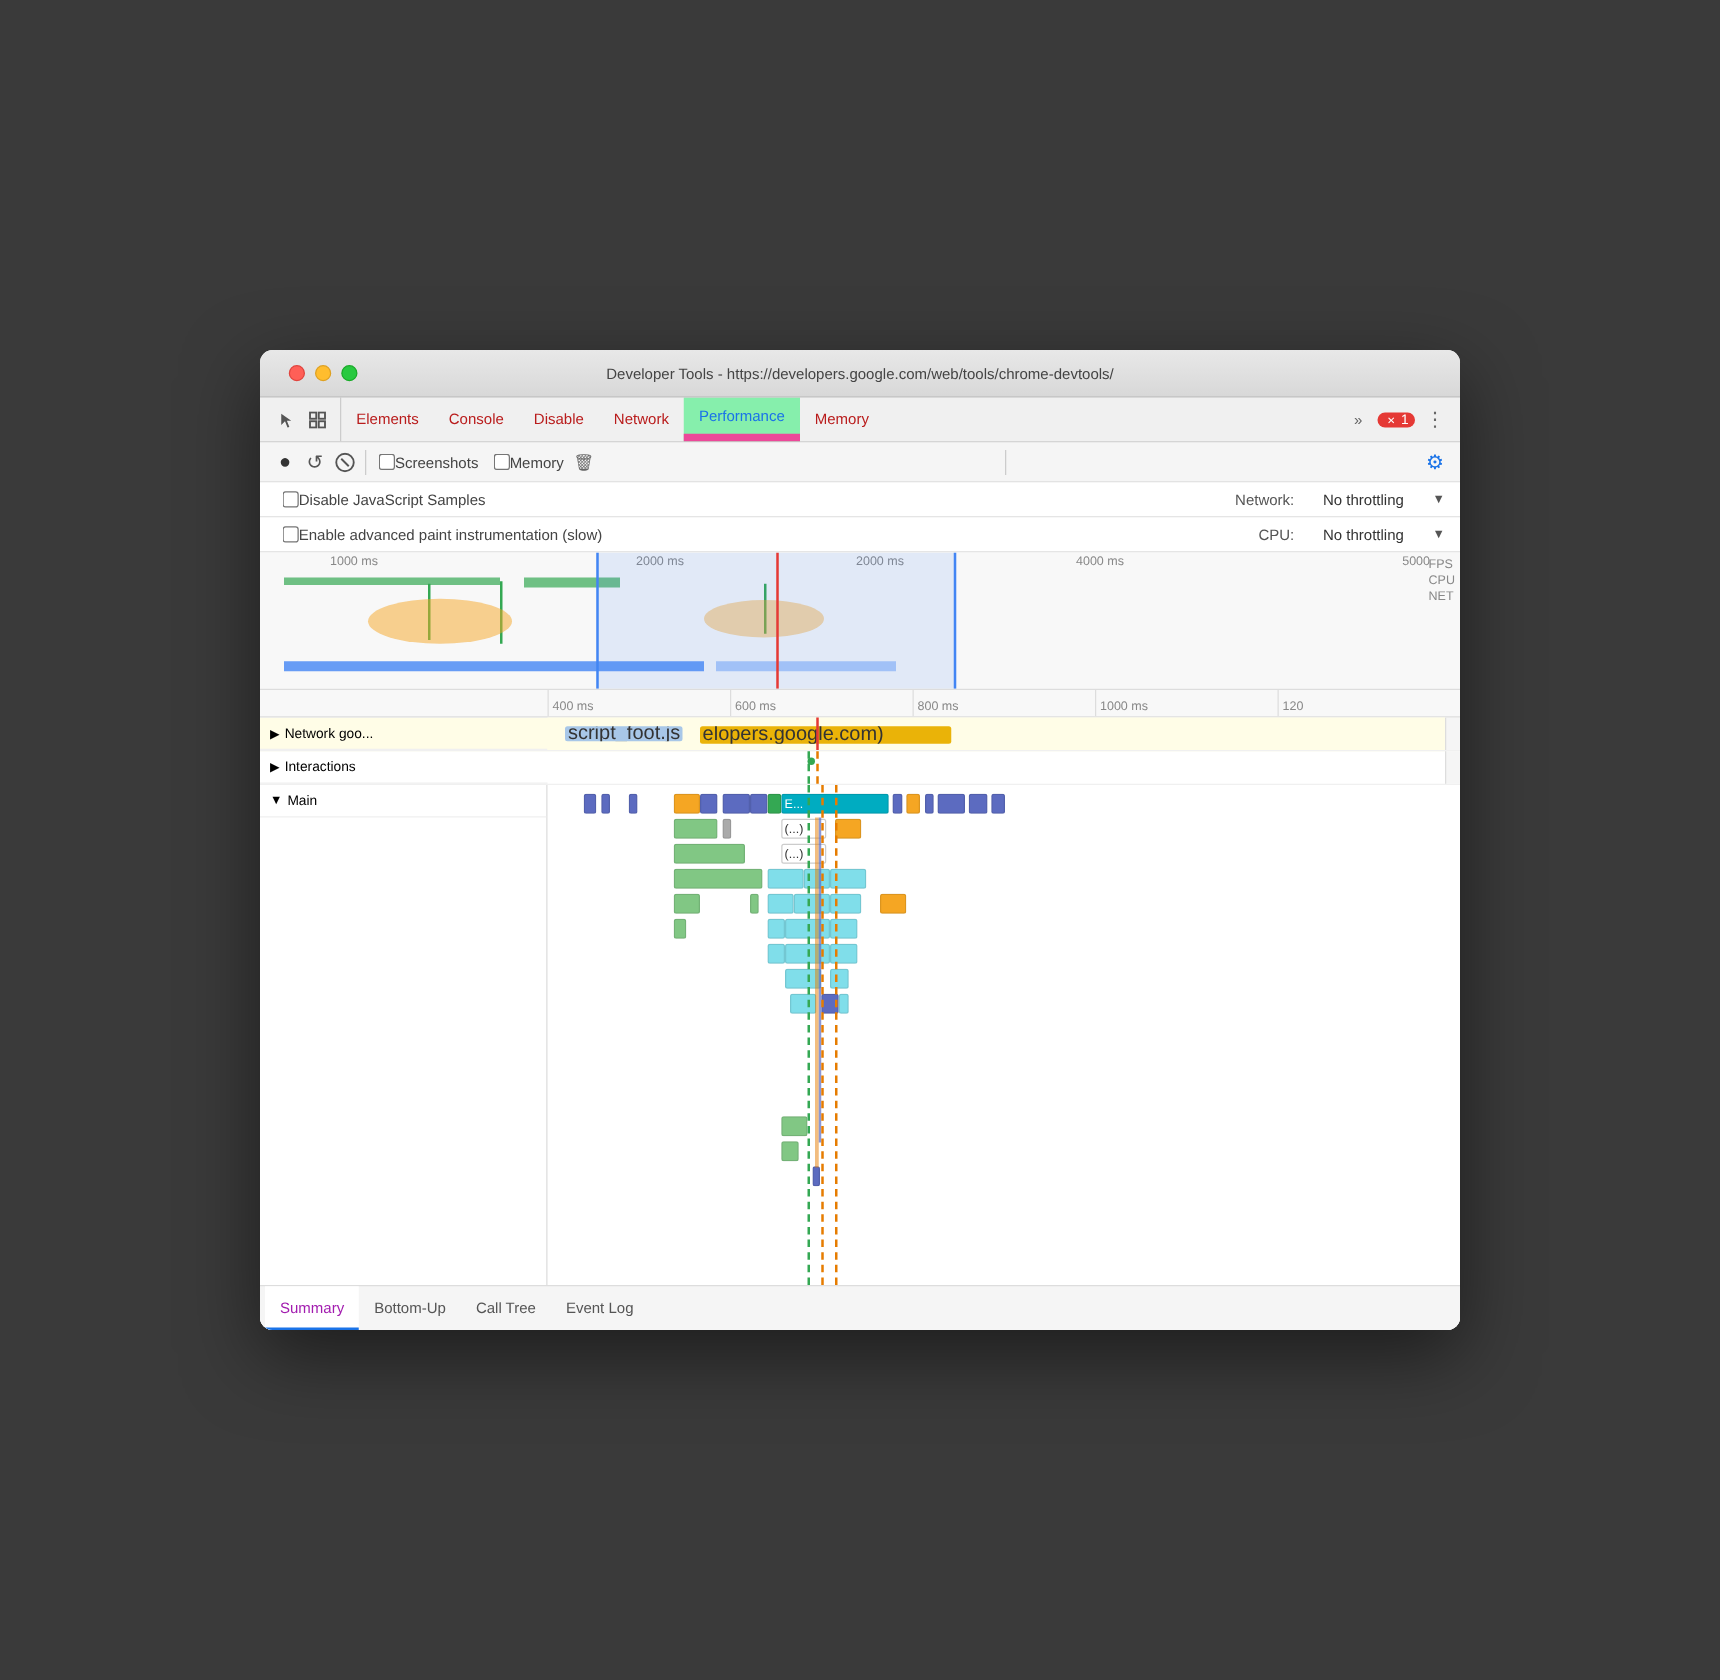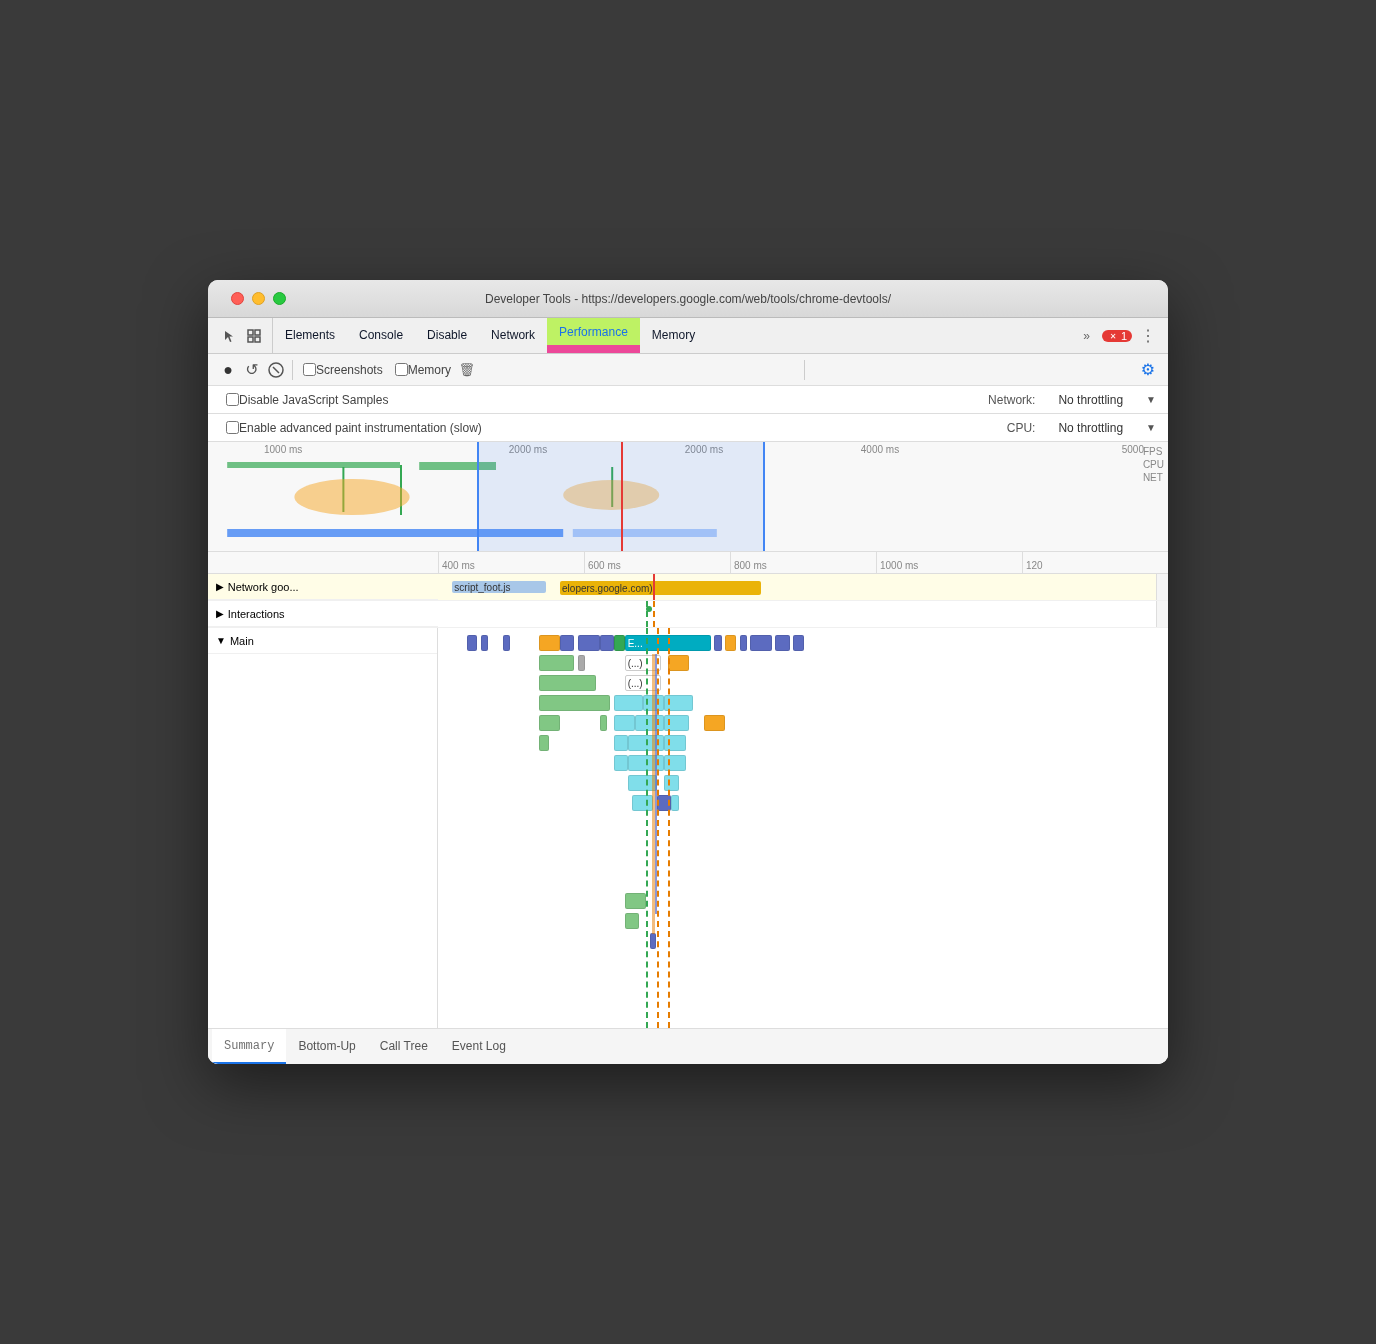--- a/index.html
+++ b/index.html
@@ -86,29 +86,29 @@
       align-items: center;
       height: 100%;
       flex: 1;
     }
     .tab {
       padding: 0 12px;
       height: 100%;
       display: flex;
       align-items: center;
       font-size: 12px;
-      color: #0f172a;
+      color: #b91c1c;
       cursor: pointer;
       border-bottom: 2px solid transparent;
       white-space: nowrap;
     }
     .tab.active {
       color: #1a73e8;
-      border-bottom: 8px solid #ec4899;
-      background: #bef264;
+      border-bottom: 6px solid #ec4899;
+      background: #86efac;
     }
     .tab-overflow {
       padding: 0 8px;
       color: #666;
       font-size: 12px;
       cursor: pointer;
     }
     .tab-error-badge {
       background: #e53935;
       color: white;
@@ -293,21 +293,21 @@
     .triangle {
       display: inline-block;
       margin-right: 4px;
       font-size: 10px;
     }
     .net-block {
       position: absolute;
       height: 12px;
       top: 7px;
       border-radius: 2px;
-      font-size: 10px;
+      font-size: 16px;
       color: #333;
       overflow: hidden;
       white-space: nowrap;
       display: flex;
       align-items: center;
       padding: 0 2px;
     }
     
     .flame-block {
       position: absolute;
@@ -350,24 +350,23 @@
       padding: 0 12px;
       height: 100%;
       display: flex;
       align-items: center;
       font-size: 12px;
       color: #555;
       cursor: pointer;
       border-bottom: 2px solid transparent;
     }
     .bottom-tab.active {
-      color: #737373;
+      color: #a21caf;
       border-bottom: 2px solid #1a73e8;
       background: #fff;
-      font-family: Liberation Mono, monospace;
     }
   </style>
 </head>
 <body>
 
 <div class="window">
 
   <div class="title-bar">
     <div class="traffic-lights">
       <div class="traffic-light tl-close"></div>

